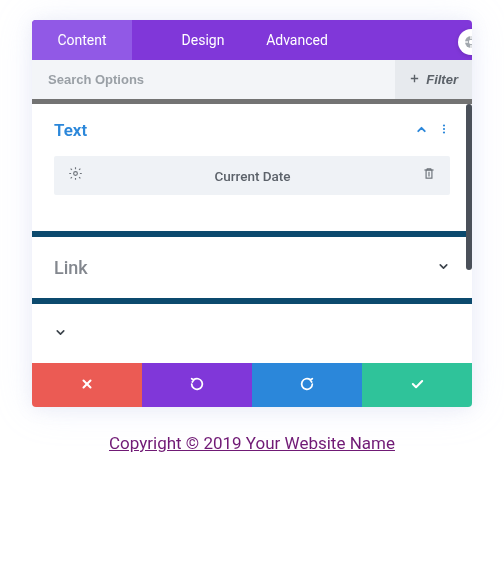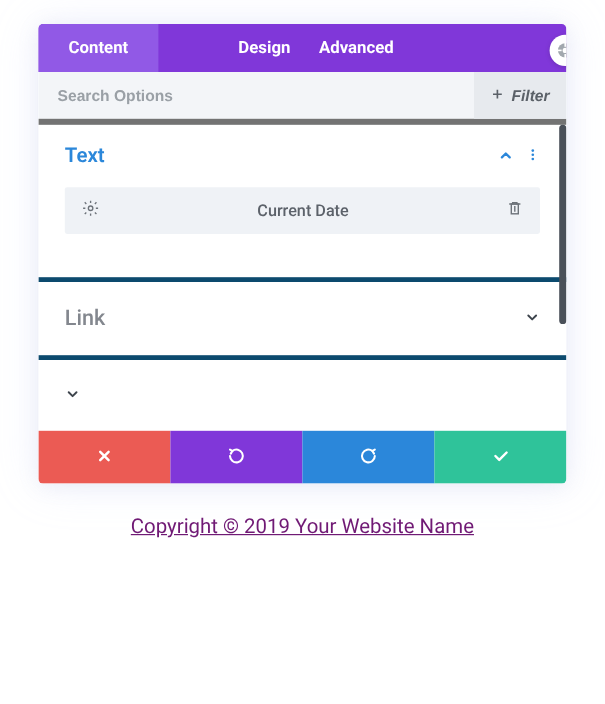--- a/index.html
+++ b/index.html
@@ -42,27 +42,27 @@
 
   
   .tabs {
     background: #8037d9;
     display: flex;
     position: relative;
   }
   .tab {
     color: #fff;
     font-size: 14px;
-    font-weight: 700;
+    font-weight: 400;
     padding: 12px 0;
     cursor: pointer;
   }
   .tab.active { background: #9159e6; }
   .tab:nth-child(1){ width: 100px; text-align:center;}
-  .tab:nth-child(2){ width: 110px; text-align:right;padding-left:32px;}
+  .tab:nth-child(2){ width: 110px; text-align:center;padding-left:32px;}
   .tab:nth-child(3){ width: 110px; text-align:center;}
 
   .help-badge {
     position: absolute;
     right: -12px;
     top: 9px;
     width: 26px;
     height: 26px;
     border-radius: 50%;
     background: #fff;
@@ -114,21 +114,21 @@
     position: absolute;
     right: 0;
     top: 0;
     width: 6px;
     height: 166px;
     background: #4a5059;
     border-radius: 3px;
   }
 
   .section {
-    border-bottom: 4px solid #0c4a6e;
+    border-bottom: 6px solid #0c4a6e;
     padding: 0 22px;
   }
   .section-head {
     display: flex;
     align-items: center;
     justify-content: space-between;
     padding: 16px 0;
     cursor: pointer;
   }
   .section-title {

